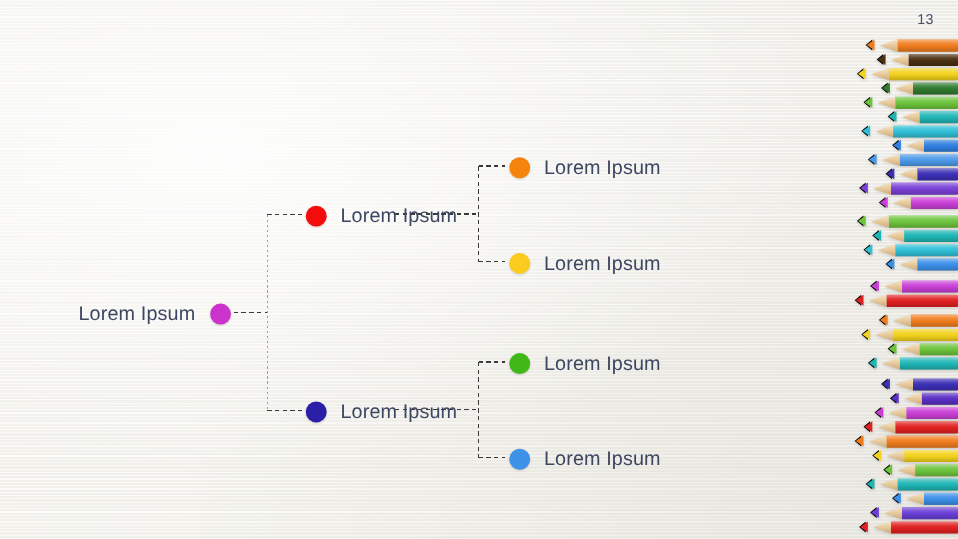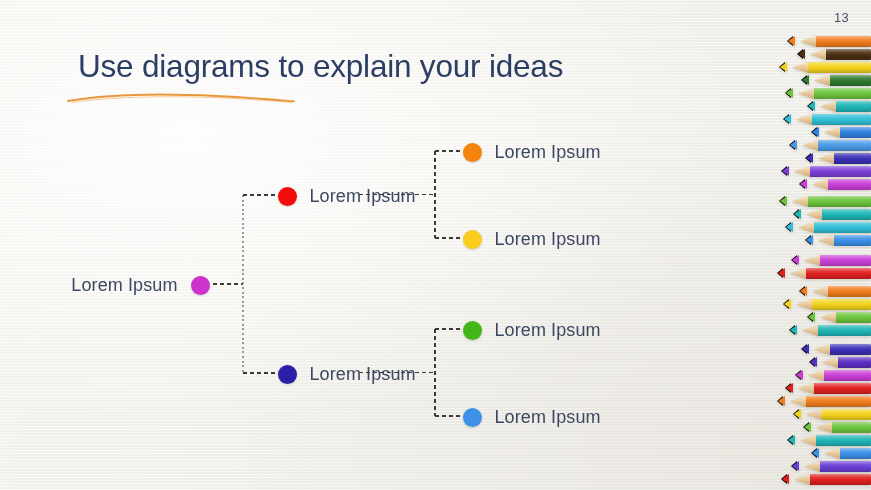--- a/index.html
+++ b/index.html
@@ -170,27 +170,20 @@
   }
 </style>
 </head>
 <body>
 
 <div id="slide">
   <div id="paper-shade"></div>
 
   <div id="page-number">13</div>
 
-  <div id="title-block">
-    <div id="page-title">Use diagrams to explain your ideas</div>
-    <svg id="title-underline" viewBox="0 0 230 20" preserveAspectRatio="none">
-      <path id="underline-path" d="M2,13 C40,6.5 96,5.2 150,8.0 C182,9.6 206,11.4 228,13.4" fill="none" stroke="#e8973c" stroke-width="1.9" stroke-linecap="round"></path>
-      <path d="M6,14.4 C48,8.6 104,7.4 156,10.0 C186,11.4 208,12.8 226,14.6" fill="none" stroke="#e8973c" stroke-width="0.9" stroke-linecap="round" opacity="0.55"></path>
-    </svg>
-  </div>
 
   <div id="diagram">
     <svg id="connectors" viewBox="0 0 700 490">
         <line x1="212.5" y1="284" x2="243" y2="284" stroke="#3a3a3a" stroke-width="1.1" stroke-dasharray="4,3" shape-rendering="crispEdges"></line>
         <line x1="243" y1="195" x2="243" y2="373" stroke="#9a9a9a" stroke-width="1.1" stroke-dasharray="2,2.6" shape-rendering="crispEdges"></line>
         <line x1="243" y1="195" x2="274.5" y2="195" stroke="#3a3a3a" stroke-width="1.1" stroke-dasharray="4,3" shape-rendering="crispEdges"></line>
         <line x1="243" y1="373" x2="274.5" y2="373" stroke="#3a3a3a" stroke-width="1.1" stroke-dasharray="4,3" shape-rendering="crispEdges"></line>
         <line x1="359" y1="194.5" x2="435" y2="194.5" stroke="#3a3a3a" stroke-width="1.1" stroke-dasharray="4,3" shape-rendering="crispEdges"></line>
         <line x1="435" y1="151" x2="435" y2="238" stroke="#3a3a3a" stroke-width="1.1" stroke-dasharray="4,3" shape-rendering="crispEdges"></line>
         <line x1="435" y1="151" x2="459.5" y2="151" stroke="#3a3a3a" stroke-width="1.1" stroke-dasharray="4,3" shape-rendering="crispEdges"></line>

